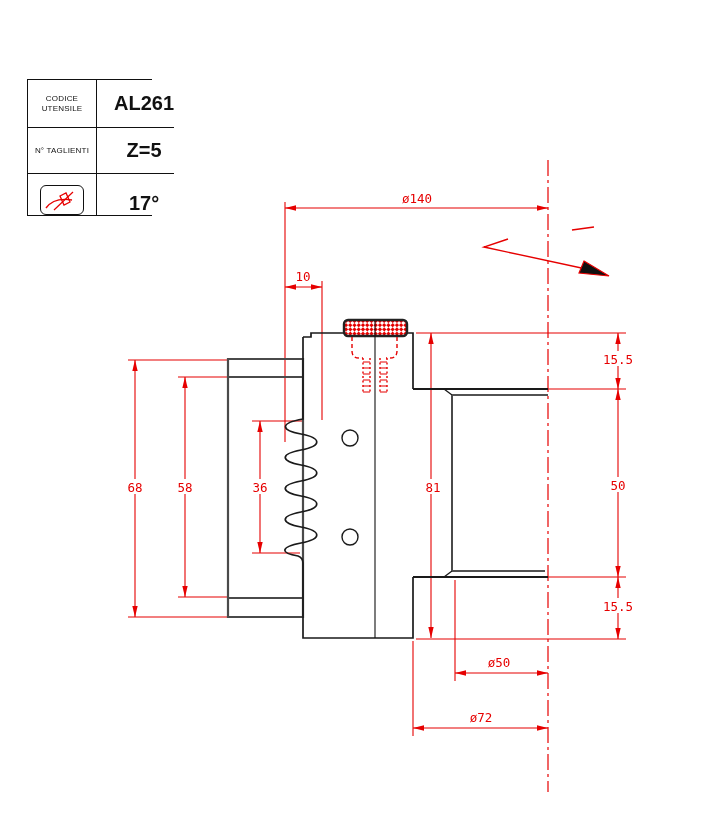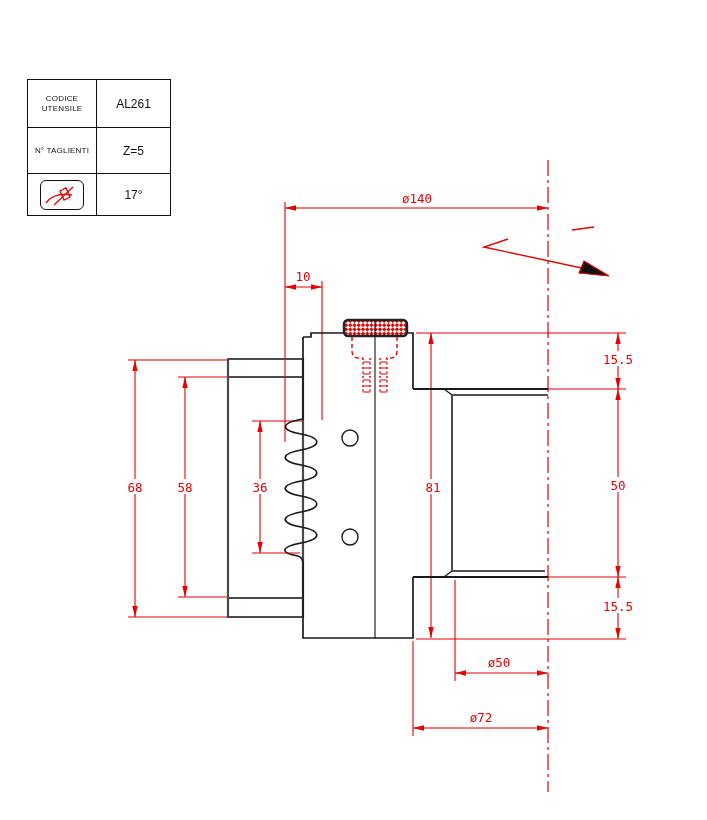--- a/index.html
+++ b/index.html
@@ -1,29 +1,29 @@
 <!DOCTYPE html>
 <html><head>
 <meta charset="utf-8">
 <style>
   html,body{margin:0;padding:0;background:#fff;}
   #stage{position:relative;width:707px;height:820px;background:#ffffff;overflow:hidden;
          font-family:"Liberation Sans",sans-serif;}
   #drawing{position:absolute;left:0;top:0;}
   
-  .title-block{position:absolute;left:27px;top:79px;width:144px;height:137px;
+  .title-block{position:absolute;left:27px;top:79px;width:125px;height:137px;
     border:1.6px solid #111;display:grid;grid-template-columns:69px 1fr;
     grid-template-rows:48px 46px 1fr;box-sizing:border-box;}
   .tb-cell{border-right:1.4px solid #111;border-bottom:1.4px solid #111;
     display:flex;align-items:center;justify-content:center;box-sizing:border-box;
     background:#fff;color:#111;text-align:center;}
   .tb-cell.last-col{border-right:none;}
-  .tb-cell.last-row{border-bottom:none;}
+  .tb-cell.last-row{border-bottom:none;align-items:flex-end;}
   .tb-label{font-size:8px;letter-spacing:0.2px;white-space:pre-line;line-height:1.25;}
-  .tb-value{font-size:12px;font-weight:normal;font-family:"Liberation Sans",sans-serif;}
+  .tb-value{font-size:20px;font-weight:bold;font-family:"Liberation Sans",sans-serif;margin-left:17px;}
   .tb-icon-box{width:42px;height:28px;border:1.6px solid #111;border-radius:6px;
     display:flex;align-items:center;justify-content:center;background:#fff;}
   
   text.dim{font-family:"DejaVu Sans Mono",monospace;font-size:12.5px;fill:#e60000;}
   text.dim.mid{text-anchor:middle;}
 </style>
 </head>
 <body>
 
 <div id="stage">

